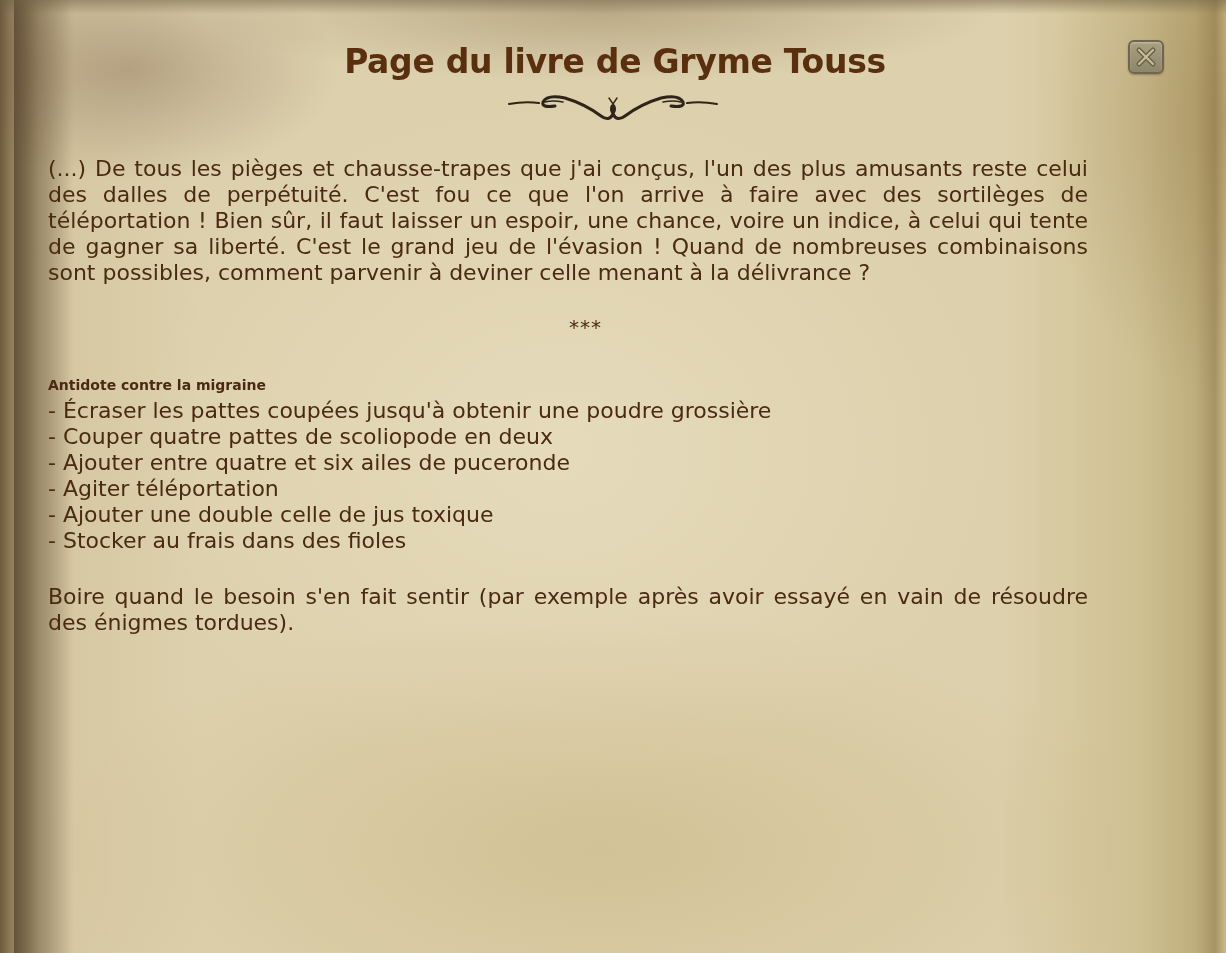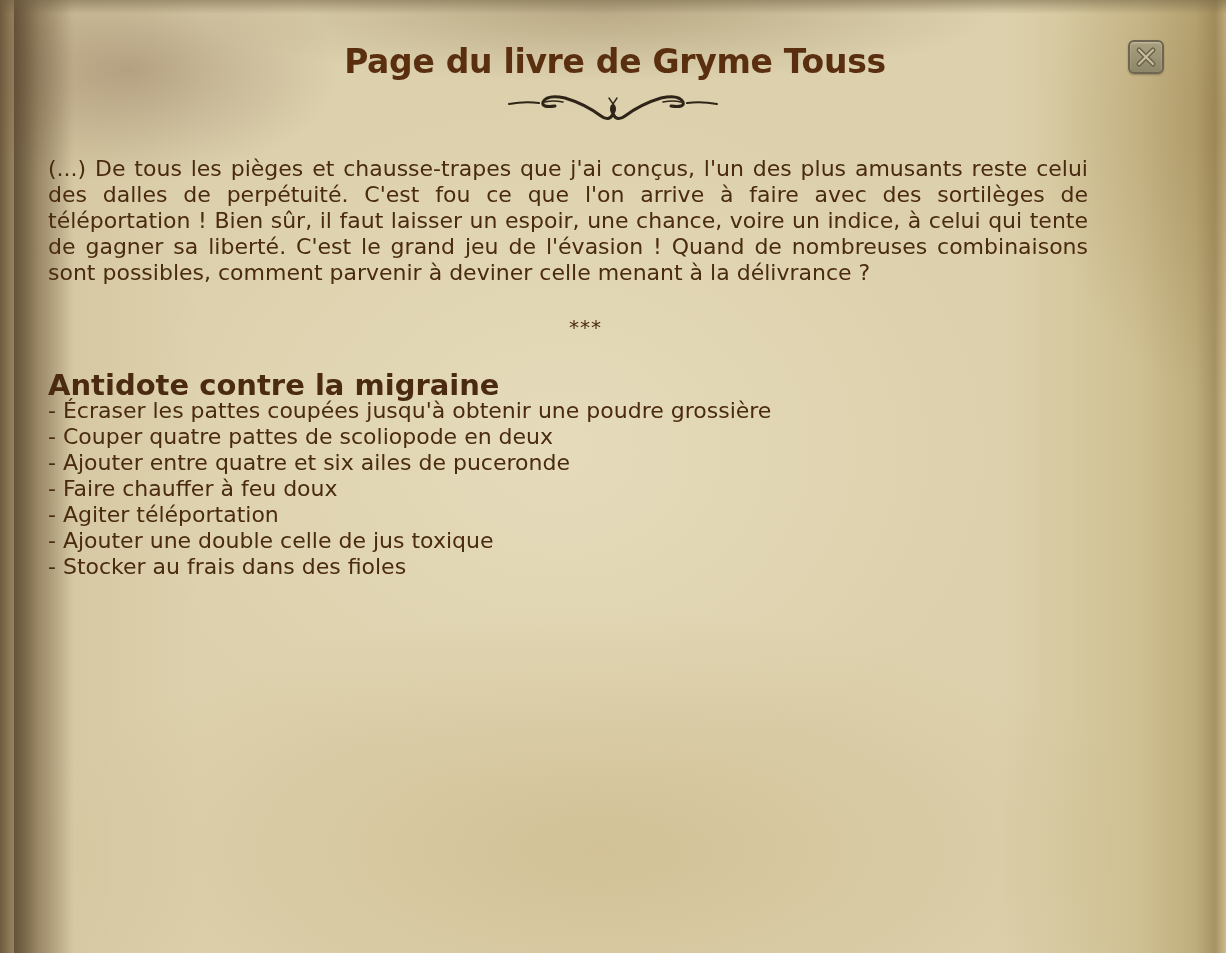--- a/index.html
+++ b/index.html
@@ -88,21 +88,21 @@
       margin-top: 28px;
       padding-left: 35px;
       font-size: 20px;
       color: #4a2a10;
       letter-spacing: 1px;
     }
     .recipe-title {
       margin: 0;
       margin-top: 32px;
       font-weight: bold;
-      font-size: 29px;
+      font-size: 14px;
       color: #4a2a10;
     }
     .recipe-line {
       margin: 0;
       white-space: nowrap;
     }
     .closing {
       margin: 0;
       margin-top: 30px;
       text-align: justify;
@@ -141,19 +141,19 @@
   <p class="intro">(...) De tous les pièges et chausse-trapes que j'ai conçus, l'un des plus amusants reste celui des dalles de perpétuité. C'est fou ce que l'on arrive à faire avec des sortilèges de téléportation ! Bien sûr, il faut laisser un espoir, une chance, voire un indice, à celui qui tente de gagner sa liberté. C'est le grand jeu de l'évasion ! Quand de nombreuses combinaisons sont possibles, comment parvenir à deviner celle menant à la délivrance ?</p>
 
   <p class="stars">***</p>
 
   <p class="recipe-title">Antidote contre la migraine</p>
 
   <div>
     <p class="recipe-line">- Écraser les pattes coupées jusqu'à obtenir une poudre grossière</p>
     <p class="recipe-line">- Couper quatre pattes de scoliopode en deux</p>
     <p class="recipe-line">- Ajouter entre quatre et six ailes de puceronde</p>
-    <p class="recipe-line">- Faire chauffer à feu doux</p>
     <p class="recipe-line">- Agiter téléportation</p>
     <p class="recipe-line">- Ajouter une double celle de jus toxique</p>
     <p class="recipe-line">- Stocker au frais dans des fioles</p>
   </div>
 
+  <p class="closing">Boire quand le besoin s'en fait sentir (par exemple après avoir essayé en vain de résoudre des énigmes tordues).</p>
 </div>
 
 </body></html>

